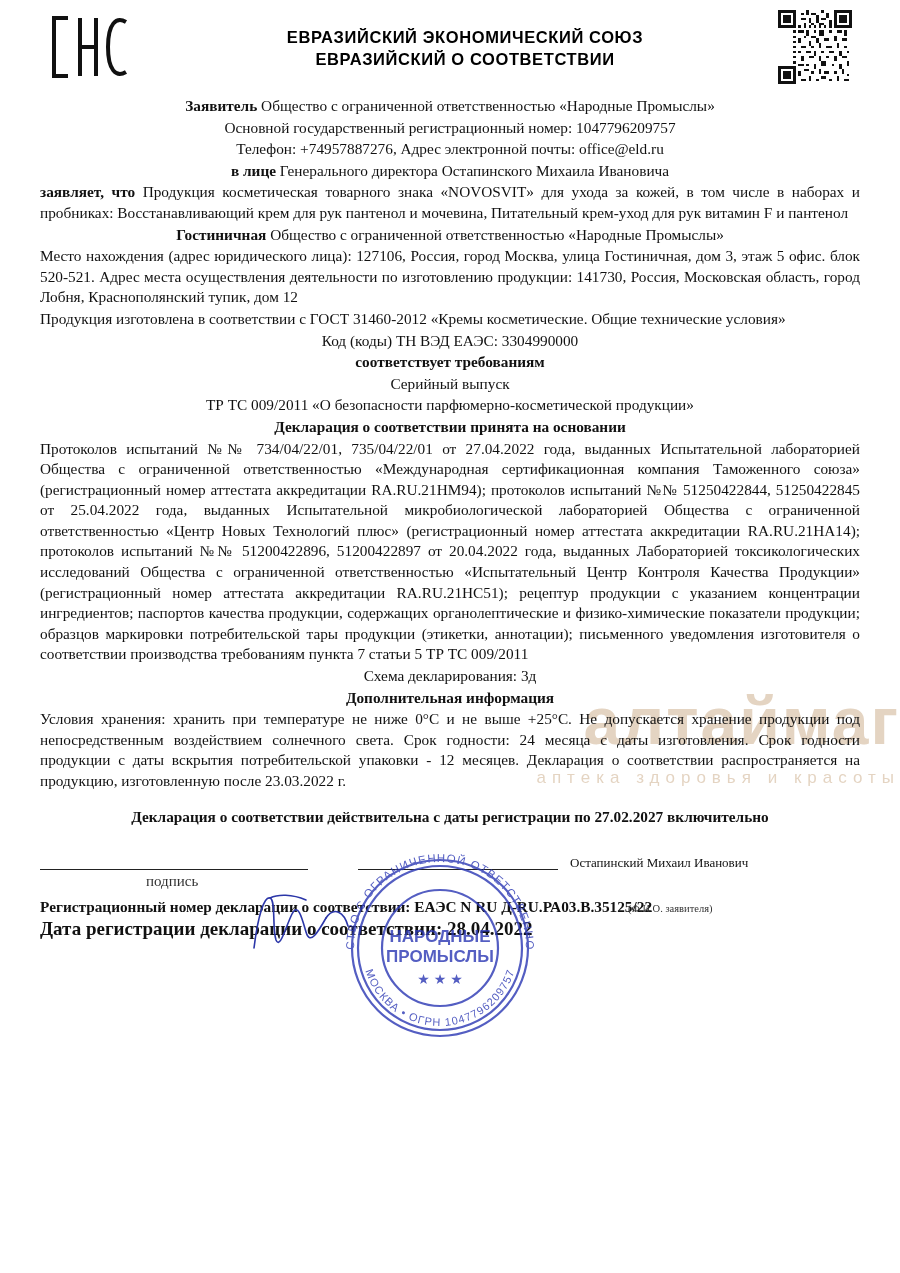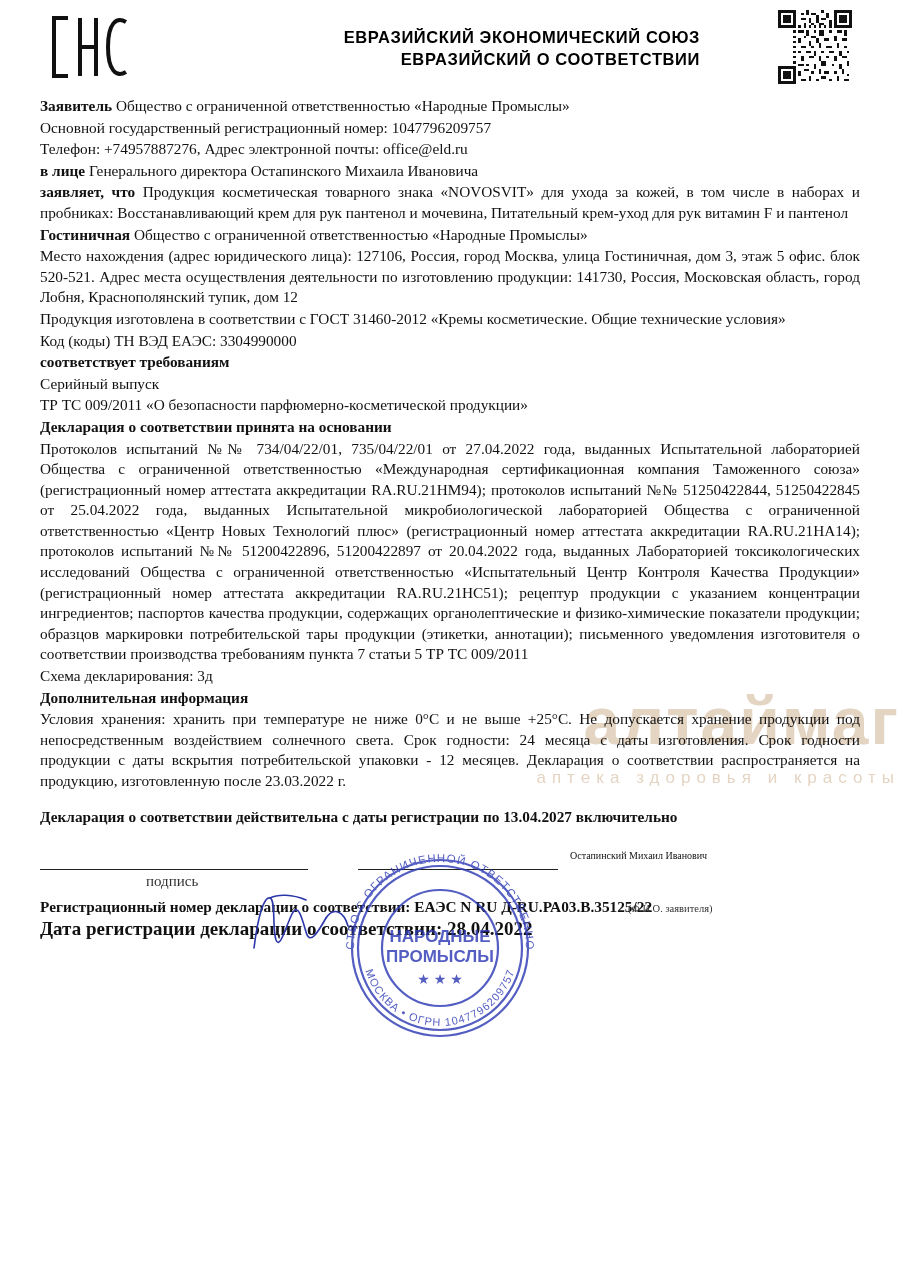--- a/index.html
+++ b/index.html
@@ -33,21 +33,21 @@
     left: 10px;
     top: 14px;
     width: 80px;
     height: 66px;
   }
   .header-titles {
     position: absolute;
     left: 190px;
     top: 26px;
     width: 470px;
-    text-align: right;
+    text-align: center;
   }
   .header-titles .line {
     font-family: "Liberation Sans", sans-serif;
     font-weight: bold;
     font-size: 16.5px;
     letter-spacing: 0.6px;
     line-height: 22px;
     color: #000;
   }
   .qr {
@@ -63,21 +63,21 @@
     font-size: 15.3px;
     line-height: 20.6px;
     text-align: justify;
     color: #111;
   }
   .doc p {
     margin: 0 0 1px 0;
   }
   .b { font-weight: bold; }
   .just { text-align: justify; }
-  .left { text-align: left; }
+  .left { text-align: center; }
   .spacer-14 { height: 14px; }
 
   
   .sign-row {
     position: relative;
     height: 58px;
     margin-top: 12px;
   }
   .sign-line-left {
     position: absolute;
@@ -96,22 +96,22 @@
   .sign-line-right {
     position: absolute;
     left: 318px;
     top: 30px;
     width: 200px;
     border-bottom: 1px solid #222;
   }
   .sign-name {
     position: absolute;
     left: 530px;
-    top: 7px;
-    font-size: 10px;
+    top: 14px;
+    font-size: 13px;
   }
   .sign-caption-right {
     position: absolute;
     left: 588px;
     top: 32px;
     font-size: 10.5px;
     color: #333;
     margin-top: 28px;
   }
 
@@ -339,21 +339,21 @@
       <p class="left b">Декларация о соответствии принята на основании</p>
       <p class="just">Протоколов испытаний №№ 734/04/22/01, 735/04/22/01 от 27.04.2022 года, выданных Испытательной лабораторией Общества с ограниченной ответственностью «Международная сертификационная компания Таможенного союза» (регистрационный номер аттестата аккредитации RA.RU.21НМ94); протоколов испытаний №№ 51250422844, 51250422845 от 25.04.2022 года, выданных Испытательной микробиологической лабораторией Общества с ограниченной ответственностью «Центр Новых Технологий плюс» (регистрационный номер аттестата аккредитации RA.RU.21НА14); протоколов испытаний №№ 51200422896, 51200422897 от 20.04.2022 года, выданных Лабораторией токсикологических исследований Общества с ограниченной ответственностью «Испытательный Центр Контроля Качества Продукции» (регистрационный номер аттестата аккредитации RA.RU.21НС51); рецептур продукции с указанием концентрации ингредиентов; паспортов качества продукции, содержащих органолептические и физико-химические показатели продукции; образцов маркировки потребительской тары продукции (этикетки, аннотации); письменного уведомления изготовителя о соответствии производства требованиям пункта 7 статьи 5 ТР ТС 009/2011</p>
 
       <p class="left">Схема декларирования: 3д</p>
 
       <p class="left b">Дополнительная информация</p>
       <p class="just">Условия хранения: хранить при температуре не ниже 0°С и не выше +25°С. Не допускается хранение продукции под непосредственным воздействием солнечного света. Срок годности: 24 месяца с даты изготовления. Срок годности продукции с даты вскрытия потребительской упаковки - 12 месяцев. Декларация о соответствии распространяется на продукцию, изготовленную после 23.03.2022 г.</p>
 
       <div class="spacer-14"></div>
 
-      <p class="left b">Декларация о соответствии действительна с даты регистрации по 13.04.2027 включительно</p>
+      <p class="left b">Декларация о соответствии действительна с даты регистрации по 27.02.2027 включительно</p>
 
       <div class="sign-row">
         <div class="sign-line-left"></div>
         <div class="sign-caption-left">подпись</div>
         <div class="sign-line-right"></div>
         <div class="sign-name">Остапинский Михаил Иванович</div>
         <div class="sign-caption-right">(Ф.И.О. заявителя)</div>
       </div>
 
       <p class="reg-line">Регистрационный номер декларации о соответствии: ЕАЭС N RU Д-RU.РА03.В.35125/22</p>

